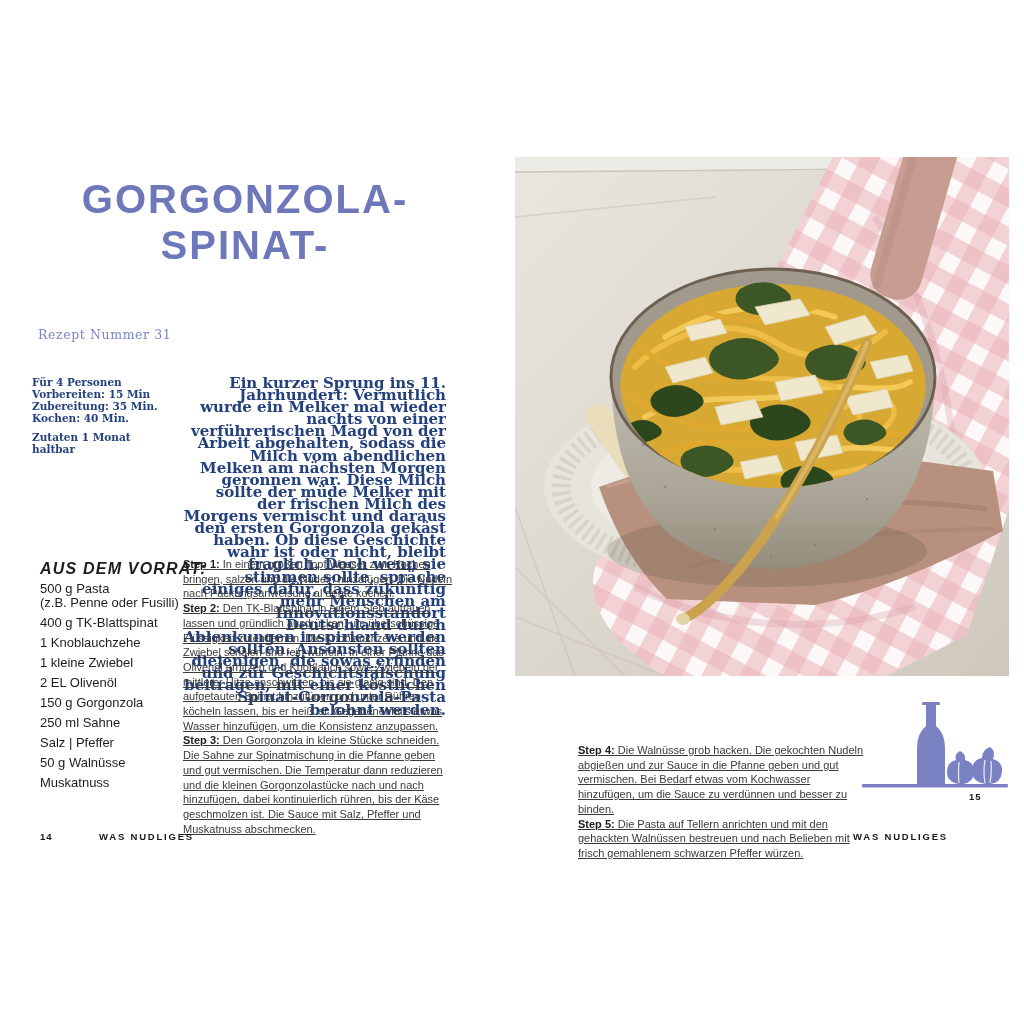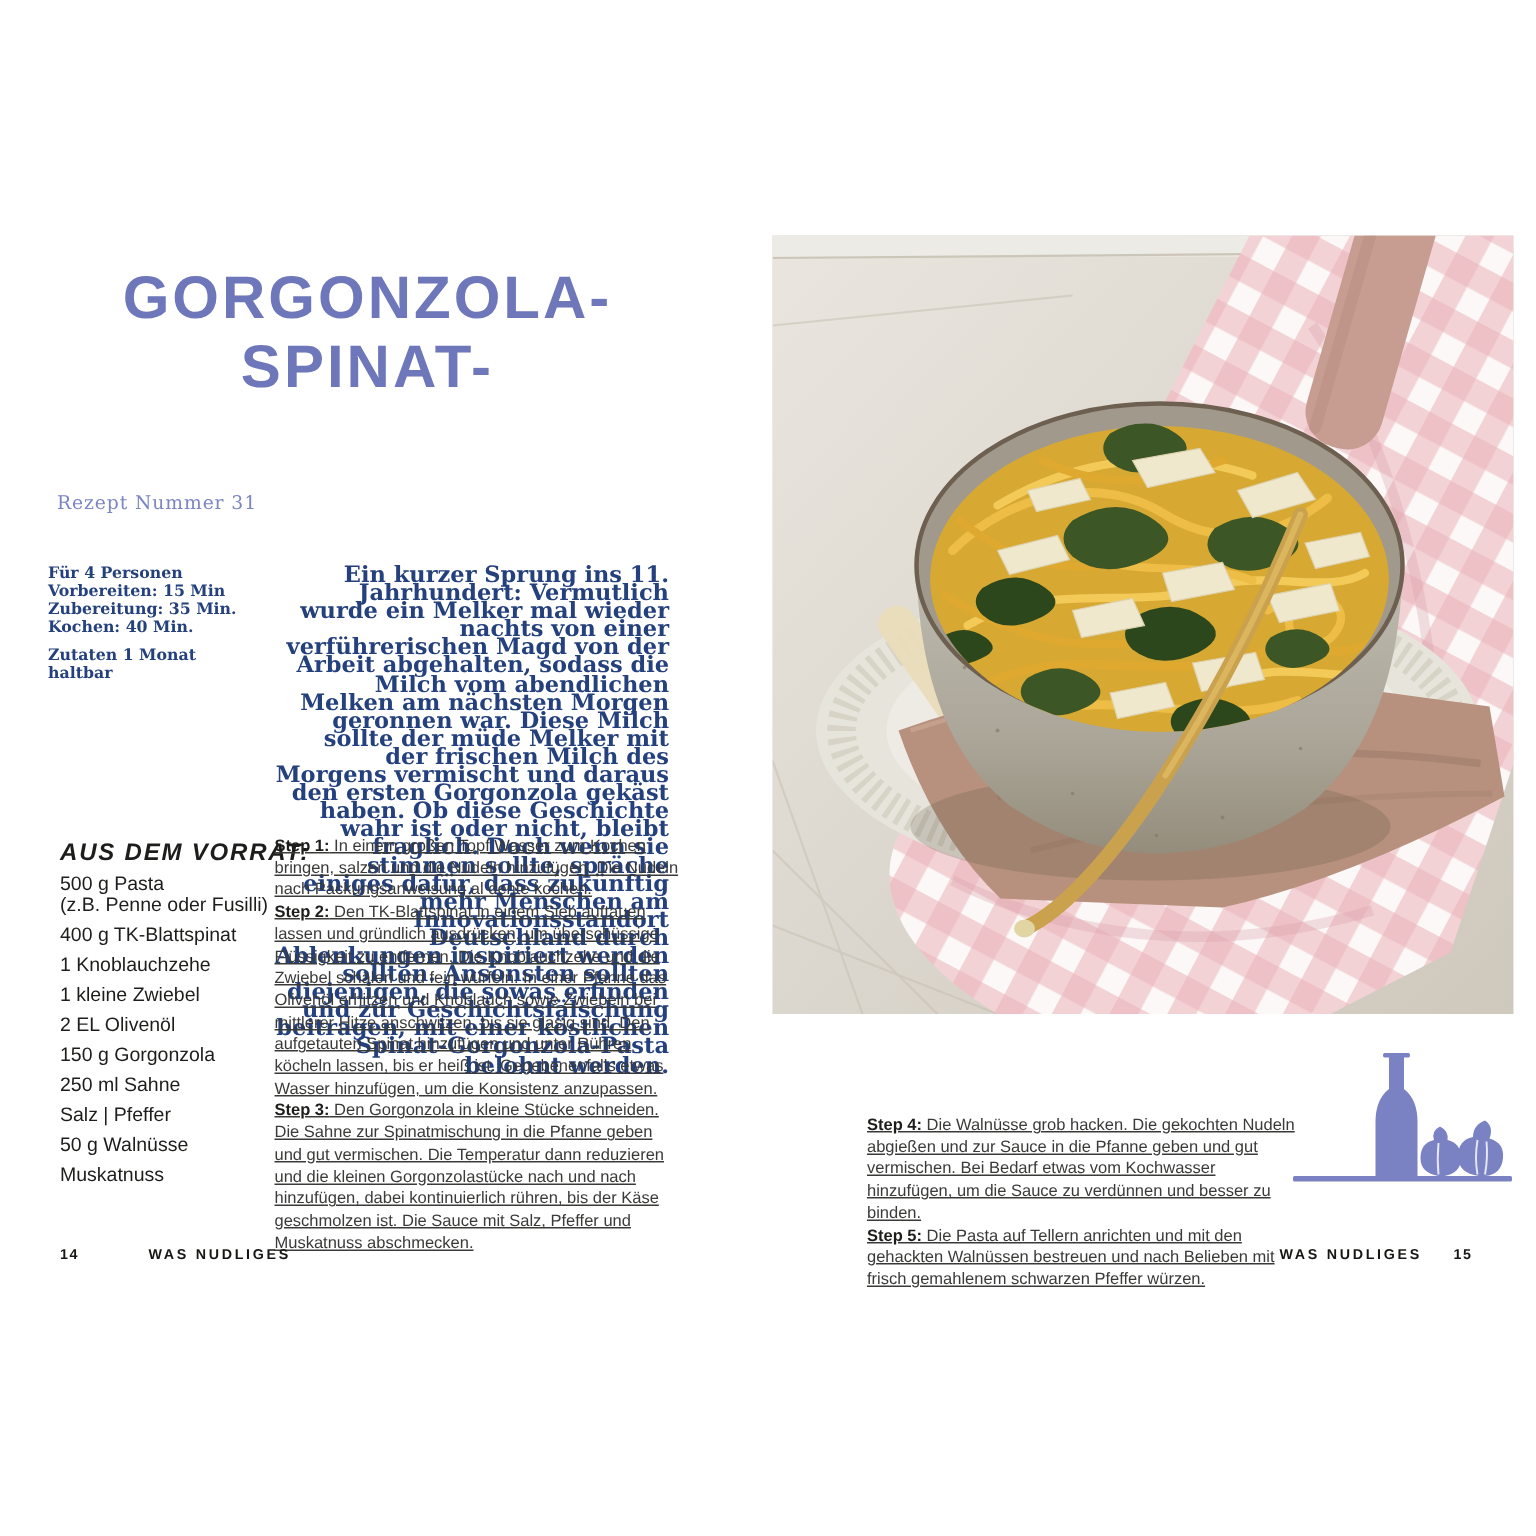--- a/index.html
+++ b/index.html
@@ -48,21 +48,21 @@
   .steps-right {
     position:absolute; left:578px; top:707px; width:286px;margin-top:36px;
   }
   .step { font-size:11px; line-height:14.7px; color:#3a3a39;text-decoration:underline; }
   .step strong { color:#1d1d1b; font-weight:bold; }
 
   
   .footer-left-num  { position:absolute; left:40px;  top:831px; font-size:9.5px; font-weight:bold; letter-spacing:1px; color:#161614; }
   .footer-left-sec  { position:absolute; left:99px;  top:831px; font-size:9.5px; font-weight:bold; letter-spacing:1.8px; color:#161614; }
   .footer-right-sec { position:absolute; left:853px; top:831px; font-size:9.5px; font-weight:bold; letter-spacing:1.8px; color:#161614; }
-  .footer-right-num { position:absolute; left:969px; top:831px; font-size:9.5px; font-weight:bold; letter-spacing:1px; color:#161614; }
+  .footer-right-num { position:absolute; left:969px; top:791px; font-size:9.5px; font-weight:bold; letter-spacing:1px; color:#161614; }
 
   
   .photo {
     position:absolute; left:515px; top:157px; width:494px; height:519px;
     overflow:hidden; background:#ddd8d0;
   }
   .illustration {
     position:absolute; left:862px; top:696px; width:146px; height:94px;
   }
 </style>

